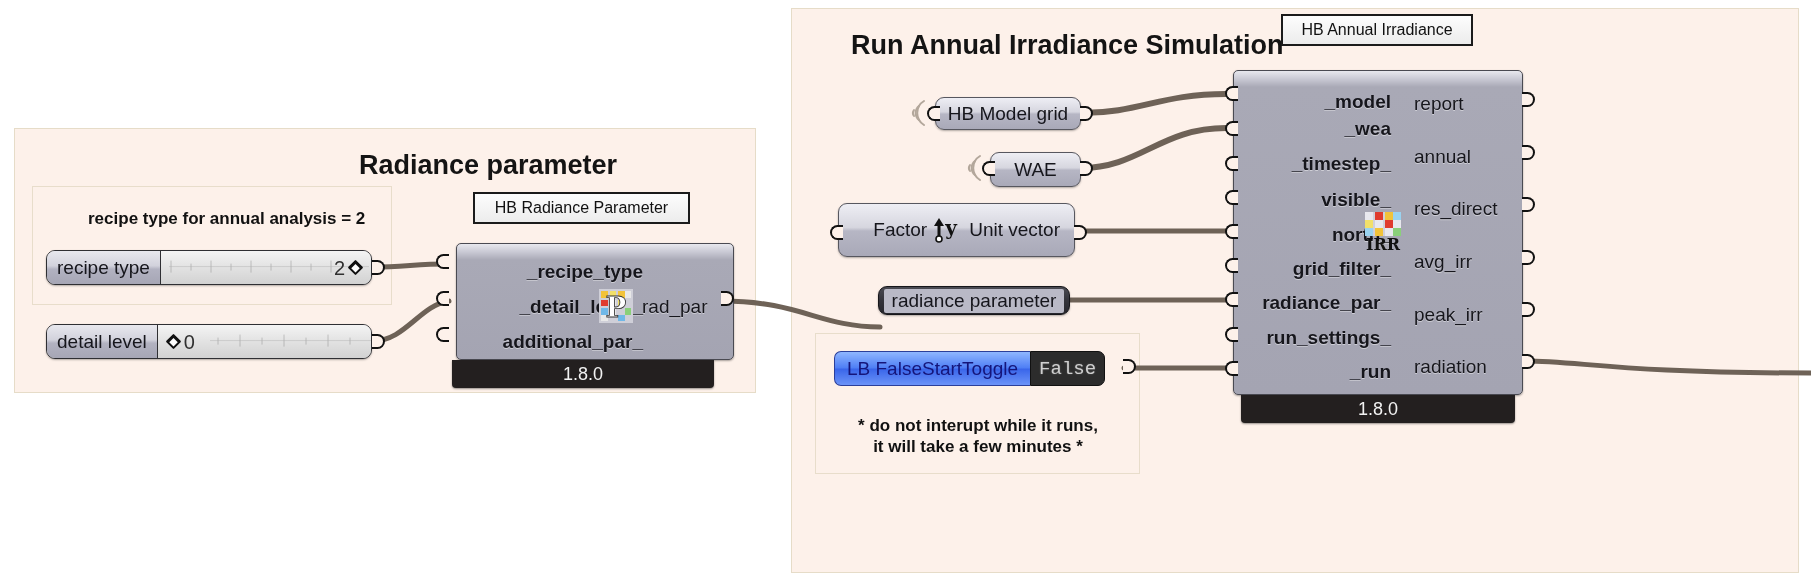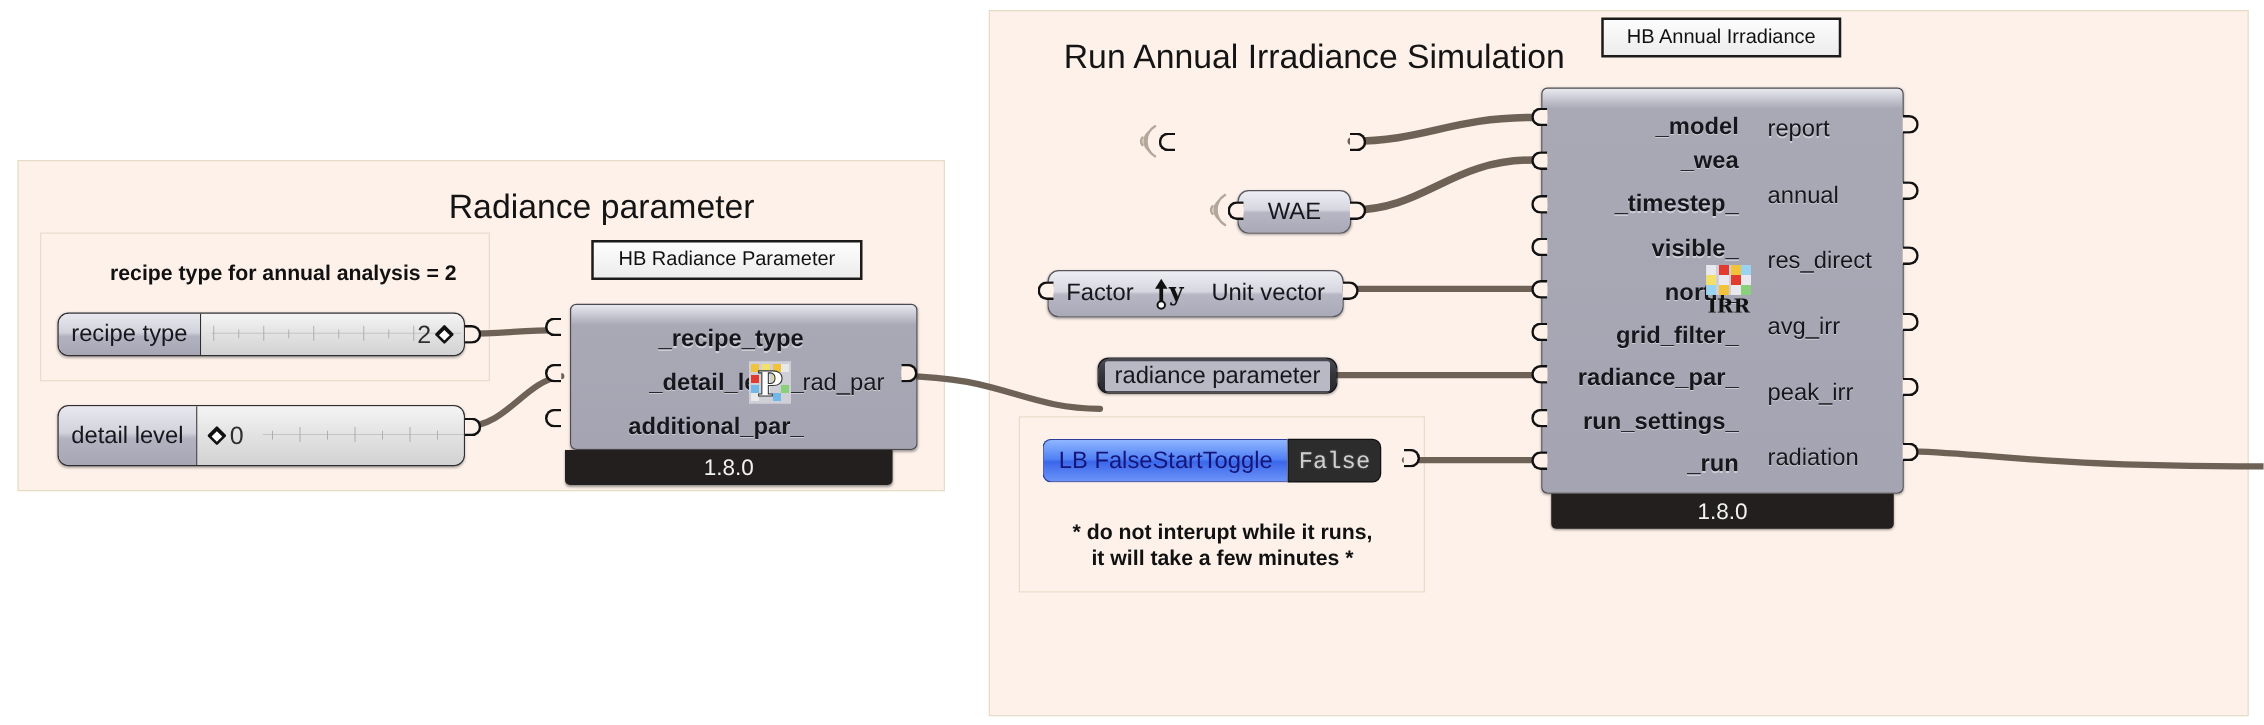--- a/index.html
+++ b/index.html
@@ -29,21 +29,21 @@
     border: 1px solid #e6dcc8;
     box-sizing: border-box;
   }
   .group.sub {
     background: #fdf1ea;
     border: 1px solid #e8ddcb;
   }
   .group-title {
     position: absolute;
     font-family: "Liberation Sans", sans-serif;
-    font-weight: 400;
+    font-weight: 700;
     color: #141414;
     white-space: nowrap;
   }
 
   
   #wires {
     position: absolute;
     inset: 0;
     pointer-events: none;
   }
@@ -330,21 +330,21 @@
         </g>
       </svg>
       <div class="sl-value" style="right:10px;">
         <span>2</span>
         <span class="grip"></span>
       </div>
     </div>
   </div>
   <div class="nub right" style="left:372px; top:260px;"></div>
 
-  <div class="slider" style="left:46px; top:324px; width:326px; height:49px;">
+  <div class="slider" style="left:46px; top:324px; width:326px; height:35px;">
     <div class="sl-name">detail level</div>
     <div class="sl-track">
       <svg class="sl-ticks" viewBox="0 0 200 14" preserveAspectRatio="none" style="left:52px;">
         <line x1="0" y1="7" x2="200" y2="7" stroke="#8a8a8a" stroke-width="0.6"></line>
         <g stroke="#6f6f6f" stroke-width="0.8">
           <line x1="8" y1="4" x2="8" y2="11"></line>
           <line x1="30" y1="1" x2="30" y2="13"></line>
           <line x1="52" y1="4" x2="52" y2="11"></line>
           <line x1="74" y1="1" x2="74" y2="13"></line>
           <line x1="96" y1="4" x2="96" y2="11"></line>
@@ -401,37 +401,40 @@
 
   <div class="gh-footer" style="left:452px; top:360px; width:262px; height:28px;">1.8.0</div>
 
   <svg class="wifi" style="left:906px; top:95px;" viewBox="0 0 22 36">
     <g fill="none" stroke="#b3a79b" stroke-width="2" stroke-linecap="round">
       <path d="M18,6 A14,14 0 0 0 18,30"></path>
       <path d="M13,11 A9,9 0 0 0 13,25"></path>
       <path d="M8,15 A5,5 0 0 0 8,21"></path>
     </g>
   </svg>
+  <div class="capsule" style="left:935px; top:97px; width:146px; height:33px;">
+    <span>HB Model grid</span>
+  </div>
   <div class="nub left" style="left:927px; top:106px;"></div>
   <div class="nub right" style="left:1080px; top:106px;"></div>
 
   <svg class="wifi" style="left:962px; top:150px;" viewBox="0 0 22 36">
     <g fill="none" stroke="#b3a79b" stroke-width="2" stroke-linecap="round">
       <path d="M18,6 A14,14 0 0 0 18,30"></path>
       <path d="M13,11 A9,9 0 0 0 13,25"></path>
       <path d="M8,15 A5,5 0 0 0 8,21"></path>
     </g>
   </svg>
   <div class="capsule" style="left:990px; top:152px; width:91px; height:35px;">
     <span>WAE</span>
   </div>
   <div class="nub left" style="left:982px; top:161px;"></div>
   <div class="nub right" style="left:1080px; top:161px;"></div>
 
-  <div class="capsule" style="left:838px; top:216px; width:237px; height:38px; justify-content:space-between; padding:0 14px;">
+  <div class="capsule" style="left:838px; top:203px; width:237px; height:54px; justify-content:flex-end; padding:0 14px;">
     <span>Factor</span>
     <span class="uvglyph">
       <svg width="34" height="26" viewBox="0 0 34 26">
         <path d="M8,24 L8,5" stroke="#111" stroke-width="3"></path>
         <path d="M8,1 L13,9 L3,9 Z" fill="#111"></path>
         <circle cx="8" cy="22" r="3" fill="#fff" stroke="#111" stroke-width="1.6"></circle>
         <text x="20" y="18" font-family="DejaVu Serif, serif" font-size="20" font-weight="700" fill="#111" text-anchor="middle">y</text>
       </svg>
     </span>
     <span>Unit vector</span>

